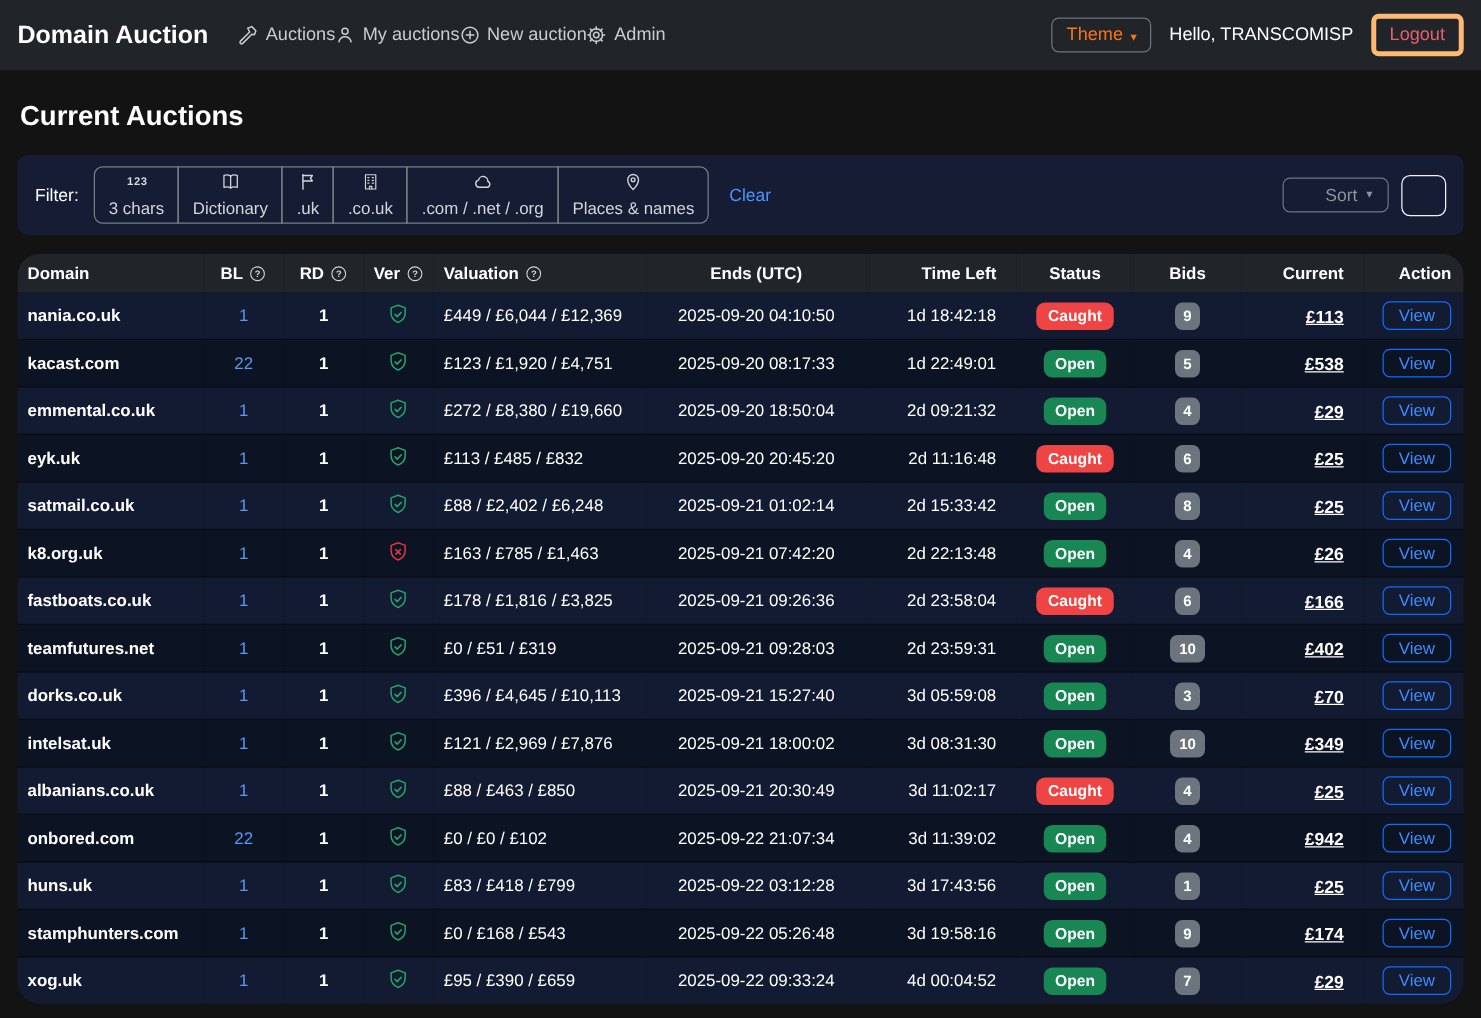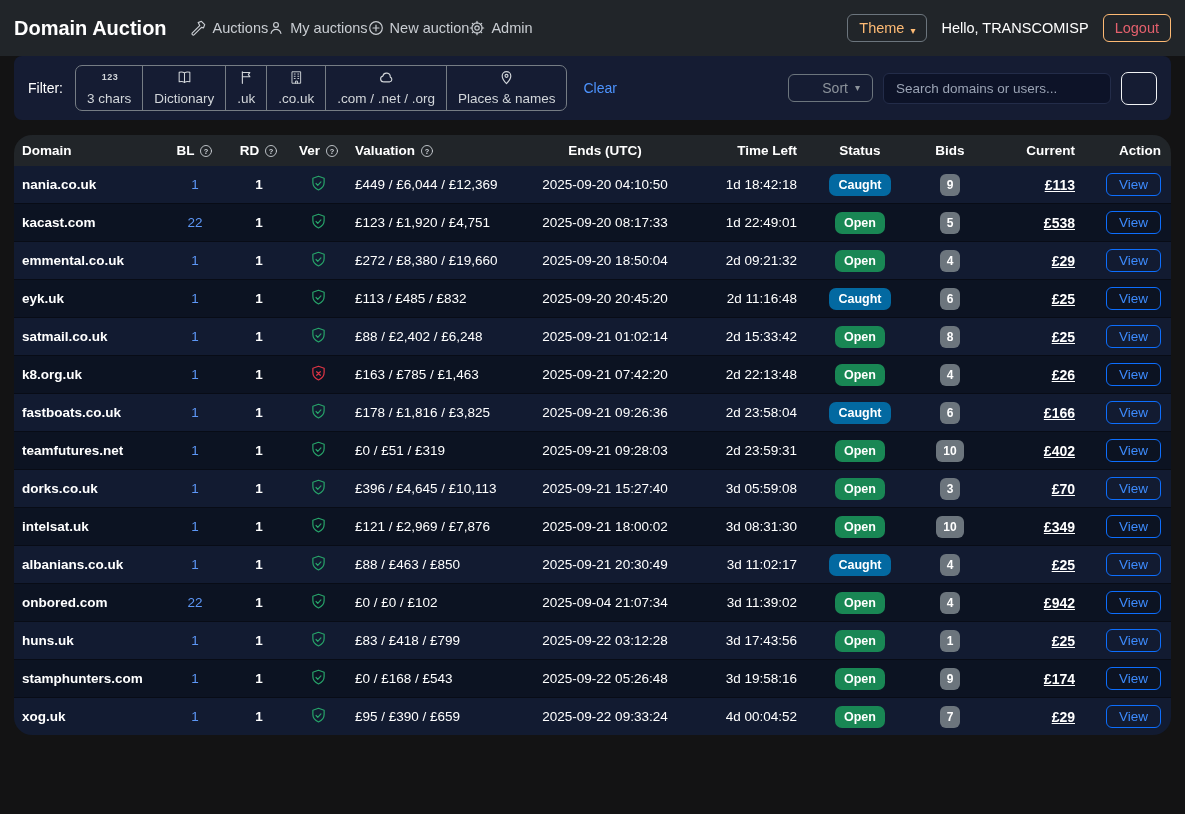--- a/index.html
+++ b/index.html
@@ -13,28 +13,28 @@
   .navbar {
     height:56px; background:#212529; display:flex; align-items:center;
     padding:0 14px; gap:4px;
   }
   .brand { font-size:20px; font-weight:bold; color:#fff; margin-right:20px; cursor:pointer; }
   .nav-items { display:flex; align-items:center; }
   .nav-link { display:flex; align-items:center; gap:6px; color:#c9cdd2; font-size:14.5px; cursor:pointer; text-decoration:none; }
   .nav-link .icon { display:inline-flex; width:16px; height:16px; }
   .nav-right { margin-left:auto; display:flex; align-items:center; gap:14px; }
   .theme-btn {
-    background:transparent; border:1px solid #6c757d; color:#fdba74;
+    background:transparent; border:1px solid #6c757d; color:#f97316;
     border-radius:6px; padding:5px 11px; font-size:14.5px; cursor:pointer;
     display:flex; align-items:flex-end; gap:6px; font-family:inherit;margin-left:33px;
   }
   .caret { font-size:10px; line-height:1; }
   .greeting { font-size:14.5px; color:#fff; }
   .logout-btn {
-    background:transparent; border:1px solid #fdba74; color:#e4606d;
+    background:transparent; border:4px solid #fdba74; color:#e4606d;
     border-radius:6px; padding:5px 11px; font-size:14.5px; cursor:pointer; font-family:inherit;
   }
   
   .main { padding:0 14px; }
   .page-title { font-size:22px; font-weight:bold; margin:24px 2px 18px; }
   
   .filter-bar {
     background:#151c33; border-radius:8px; padding:9px 14px;
     display:flex; align-items:center; gap:12px;
   }
@@ -89,21 +89,21 @@
   .col-left { text-align:right; padding-right:16px; }
   .col-cur { text-align:right; padding-right:16px;text-decoration:underline; }
   td.col-cur { font-weight:bold; font-size:14px; }
   .col-act { text-align:right; padding-right:10px; }
   .bl-link { color:#5d97f6; text-decoration:none; cursor:pointer; }
   .shield { display:inline-flex; width:17px; height:17px; }
   .status-badge {
     display:inline-block; color:#fff; font-weight:bold; font-size:12.5px;
     padding:4px 9px; border-radius:7px; min-width:30px;
   }
-  .status-caught { background:#0369a1; }
+  .status-caught { background:#ef4444; }
   .status-open   { background:#198754; }
   .bids-badge {
     display:inline-block; background:#6c757d; color:#fff; font-weight:bold;
     font-size:12px; padding:4px 7px; border-radius:6px; min-width:12px;
   }
   .view-btn {
     background:transparent; border:1px solid #0d6efd; color:#3d8bfd;
     border-radius:6px; padding:3px 12px; font-size:13.5px; cursor:pointer; font-family:inherit;
   }
 </style>
@@ -154,20 +154,21 @@
     <button class="theme-btn">
       <span>Theme</span>
       <span class="caret">▾</span>
     </button>
     <span class="greeting">Hello, TRANSCOMISP</span>
     <button class="logout-btn">Logout</button>
   </div>
 </nav>
 
 <div class="main">
+  <h2 class="page-title">Current Auctions</h2>
 
   <div class="filter-bar">
     <span class="filter-label">Filter:</span>
     <div class="btn-group">
         <button class="fbtn">
           <span class="icon">
             <span class="i123">123</span>
           </span>
           <span>3 chars</span>
         </button>
@@ -216,21 +217,20 @@
           <span>Places &amp; names</span>
         </button>
       </div>
     <a class="clear-link">Clear</a>
     <div class="filter-right">
       <button class="sort-btn">
         <span class="icon"></span>
         <span>Sort</span>
         <span class="caret">▾</span>
       </button>
-      <input class="search-input" type="text" placeholder="Search domains or users..." style="">
       <button class="search-btn">
         <span class="icon"></span>
       </button>
     </div>
   </div>
 
   <div class="table-wrap">
     <table>
       <colgroup>
         <col style="width:auto">
@@ -509,21 +509,21 @@
             <td class="col-domain">onbored.com</td>
             <td class="col-bl"><a class="bl-link">22</a></td>
             <td class="col-rd">1</td>
             <td class="col-ver"><span class="shield">
                 <svg viewBox="0 0 16 16" width="100%" height="100%" fill="none" stroke="#27a269" stroke-width="1.15" stroke-linecap="round" stroke-linejoin="round">
                   <path d="M8 1.2l5.3 1.9v4c0 3.4-2.3 5.7-5.3 7-3-1.3-5.3-3.6-5.3-7v-4z"></path>
                   <path d="M5.7 8l1.6 1.7 3-3.2"></path>
                 </svg>
               </span></td>
             <td class="col-val">£0 / £0 / £102</td>
-            <td class="col-ends">2025-09-04 21:07:34</td>
+            <td class="col-ends">2025-09-22 21:07:34</td>
             <td class="col-left">3d 11:39:02</td>
             <td class="col-status"><span class="status-badge status-open">Open</span></td>
             <td class="col-bids"><span class="bids-badge">4</span></td>
             <td class="col-cur">£942</td>
             <td class="col-act"><button class="view-btn">View</button></td>
           </tr>
           <tr>
             <td class="col-domain">huns.uk</td>
             <td class="col-bl"><a class="bl-link">1</a></td>
             <td class="col-rd">1</td>

